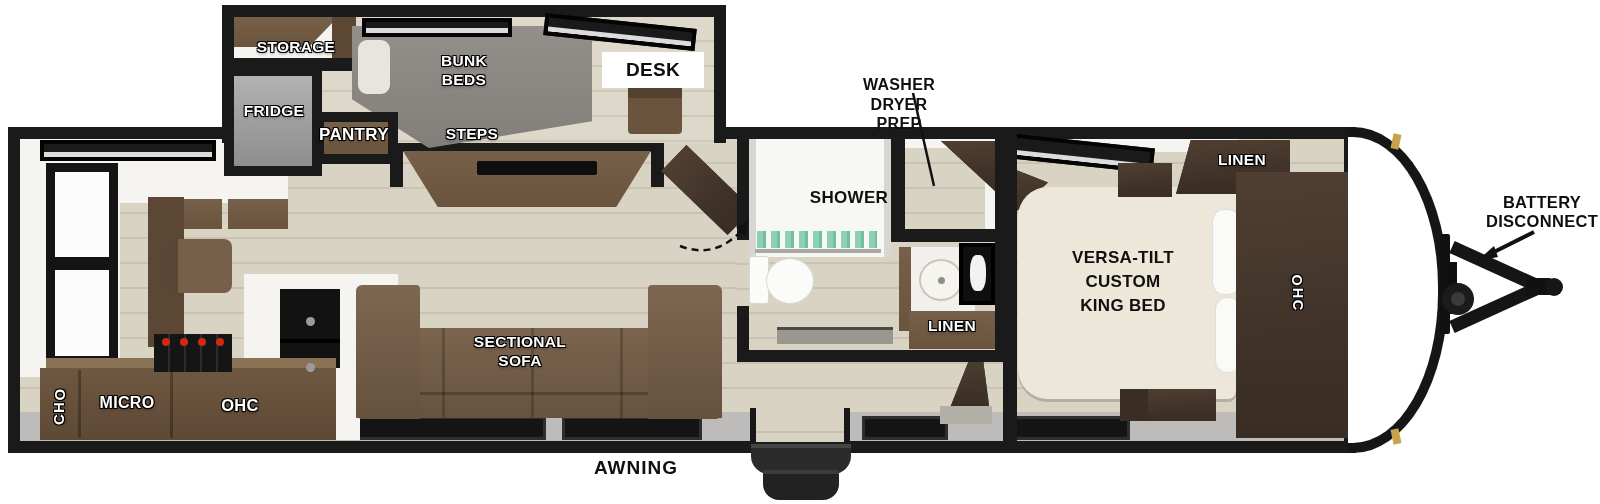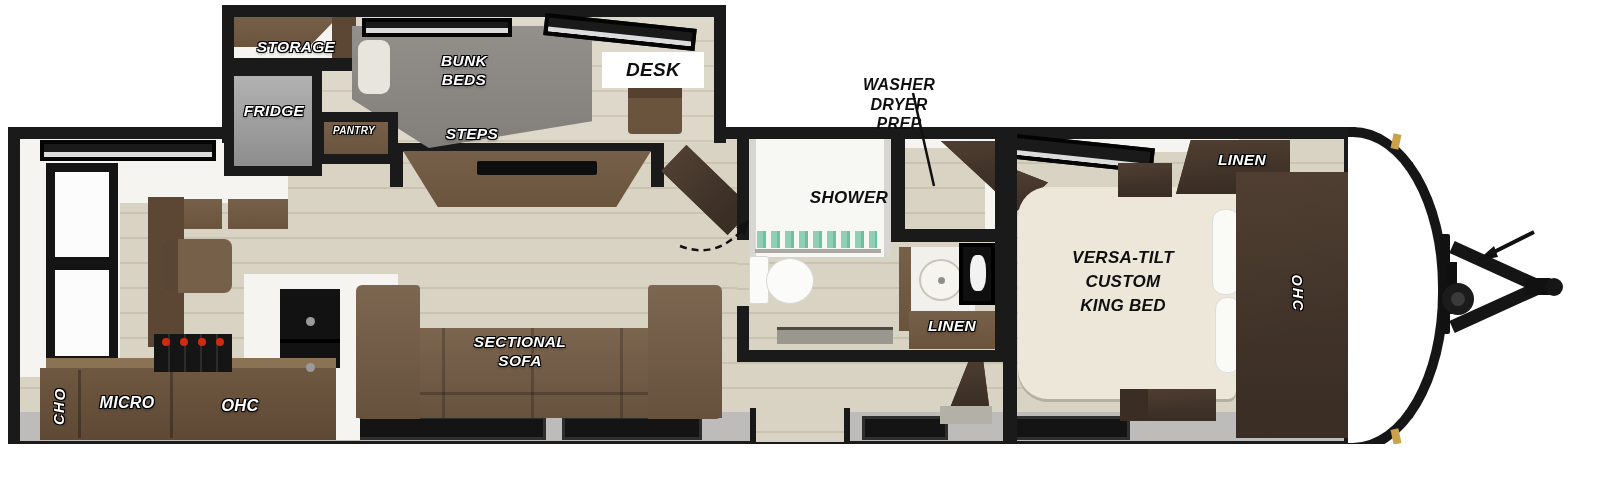--- a/index.html
+++ b/index.html
@@ -5,22 +5,22 @@
   :root{
     --c-wall:#1a1a1a; --c-floor:#d9d3c4; --c-plank:#cac3b1;
     --c-floor_light:#ded8ca; --c-plank_light:#cfc8b6;
     --c-white_trim:#f5f4f0; --c-brown:#6b543d; --c-brown_dark:#5b4734;
     --c-walnut:#4a3a2e; --c-walnut_dark:#392d24; --c-bunk_gray:#8c8884;
     --c-fridge_gray:#9e9e9e; --c-bed_cream:#ece7d8; --c-band_gray:#bdbcba;
     --c-window_dark:#161616; --c-towel_green:#8fd0b4; --c-burner_red:#d02a12;
     --c-light_gold:#c9a24b; --c-step_dark:#2e2e2e;
   }
   html,body{margin:0;padding:0;background:#fff;}
-  #plan{position:relative;width:1600px;height:444px;background:#fff;overflow:hidden;
-        font-family:"Liberation Sans","DejaVu Sans",sans-serif;font-style:italic;}
+  #plan{position:relative;width:1600px;height:504px;background:#fff;overflow:hidden;
+        font-family:"Liberation Sans","DejaVu Sans",sans-serif;}
   #plan div{position:absolute;box-sizing:border-box;}
   .floor{background:repeating-linear-gradient(180deg,var(--c-floor) 0px,var(--c-floor) 23px,var(--c-plank) 23px,var(--c-plank) 25px);}
   .floorl{background:repeating-linear-gradient(180deg,var(--c-floor_light) 0px,var(--c-floor_light) 23px,var(--c-plank_light) 23px,var(--c-plank_light) 25px);}
   .wall{background:var(--c-wall);}
   .white{background:var(--c-white_trim);}
   .brown{background:linear-gradient(180deg,#77604a,var(--c-brown));}
   .walnut{background:linear-gradient(165deg,#56443672,#0000 60%),linear-gradient(180deg,var(--c-walnut),var(--c-walnut_dark));background-color:var(--c-walnut);}
   .bwin{background:#141414;border:3px solid #2e2e2e;}
   .twin{background:#1a1a1a;border:4px solid #040404;box-shadow:inset 0 -5px 0 #dcdcdc;}
   .lbl{position:absolute;z-index:8;font-weight:700;text-align:center;white-space:pre-line;letter-spacing:.3px;line-height:1.15;}
@@ -162,35 +162,37 @@
       <line x1="913" y1="93" x2="934" y2="186" stroke="#111" stroke-width="2.5"></line>
     </g>
     <g>
       <path d="M 680 246 Q 716 260 744 228" fill="none" stroke="#111" stroke-width="2.5" stroke-dasharray="7 5"></path>
       <polygon points="749,220 736,227 745,236" fill="#111"></polygon>
     </g>
   </svg>
 
   <div class="lbl lw" style="left:236px;top:38px;width:120px;font-size:15.5px;">STORAGE</div>
   <div class="lbl lw" style="left:226px;top:102px;width:96px;font-size:15.5px;">FRIDGE</div>
-  <div class="lbl lw" style="left:306px;top:125px;width:96px;font-size:10px;">PANTRY</div>
+  <div class="lbl lw" style="left:306px;top:125px;width:96px;font-size:17px;">PANTRY</div>
   <div class="lbl lw" style="left:414px;top:52px;width:100px;font-size:15.5px;line-height:1.2;">BUNK
 BEDS</div>
   <div class="lbl lb" style="left:602px;top:52px;width:102px;height:36px;background:#fff;font-size:19px;line-height:36px;">DESK</div>
   <div class="lbl lw" style="left:428px;top:125px;width:88px;font-size:15.5px;">STEPS</div>
   <div class="lbl lw" style="left:450px;top:332px;width:140px;font-size:15.5px;line-height:1.25;">SECTIONAL
 SOFA</div>
   <div class="lbl lw vert" style="left:48px;top:380px;width:24px;height:54px;font-size:15px;"><span class="vglyph ccw">O</span><span class="vglyph ccw">H</span><span class="vglyph ccw">C</span></div>
   <div class="lbl lw" style="left:84px;top:394px;width:86px;font-size:16px;">MICRO</div>
   <div class="lbl lw" style="left:206px;top:396px;width:68px;font-size:16.5px;">OHC</div>
   <div class="lbl lb" style="left:756px;top:188px;width:130px;font-size:17px;margin-left:28px;">SHOWER</div>
   <div class="lbl lb" style="left:841px;top:28px;width:116px;font-size:16px;line-height:1.22;margin-top:47px;">WASHER
 DRYER
 PREP</div>
   <div class="lbl lw" style="left:907px;top:317px;width:90px;font-size:15.5px;">LINEN</div>
   <div class="lbl lw" style="left:1198px;top:151px;width:88px;font-size:15.5px;">LINEN</div>
   <div class="lbl lw vert" style="left:1284px;top:264px;width:26px;height:58px;font-size:14.5px;"><span class="vglyph cw">O</span><span class="vglyph cw">H</span><span class="vglyph cw">C</span></div>
   <div class="lbl lb" style="left:558px;top:457px;width:156px;font-size:19px;letter-spacing:1px;">AWNING</div>
   <div class="lbl lb" style="left:1047px;top:246px;width:152px;font-size:17px;line-height:1.4;">VERSA-TILT
 CUSTOM
 KING BED</div>
+  <div class="lbl lb" style="left:1484px;top:193px;width:116px;font-size:16.5px;line-height:1.18;">BATTERY
+DISCONNECT</div>
 
 </div>
 
 </body></html>

